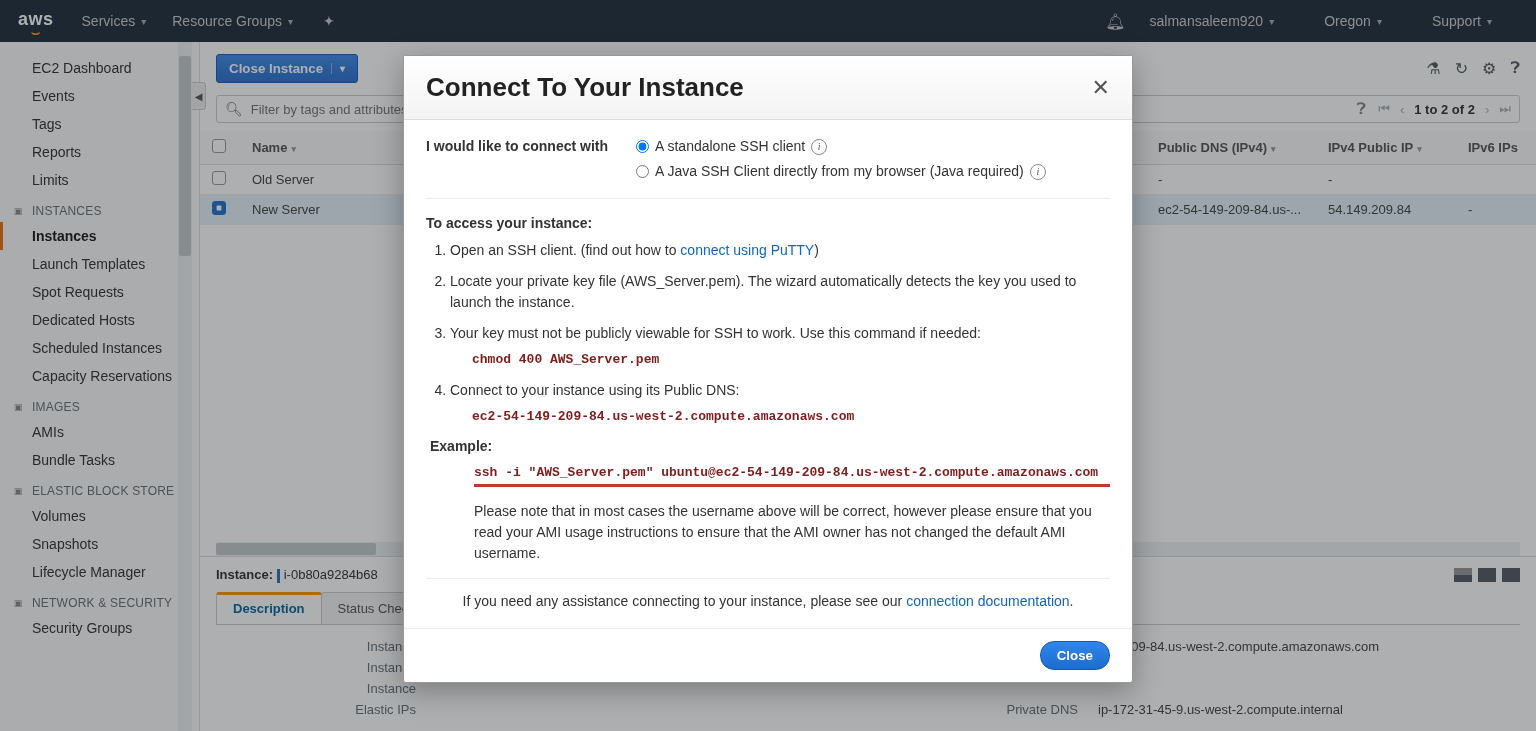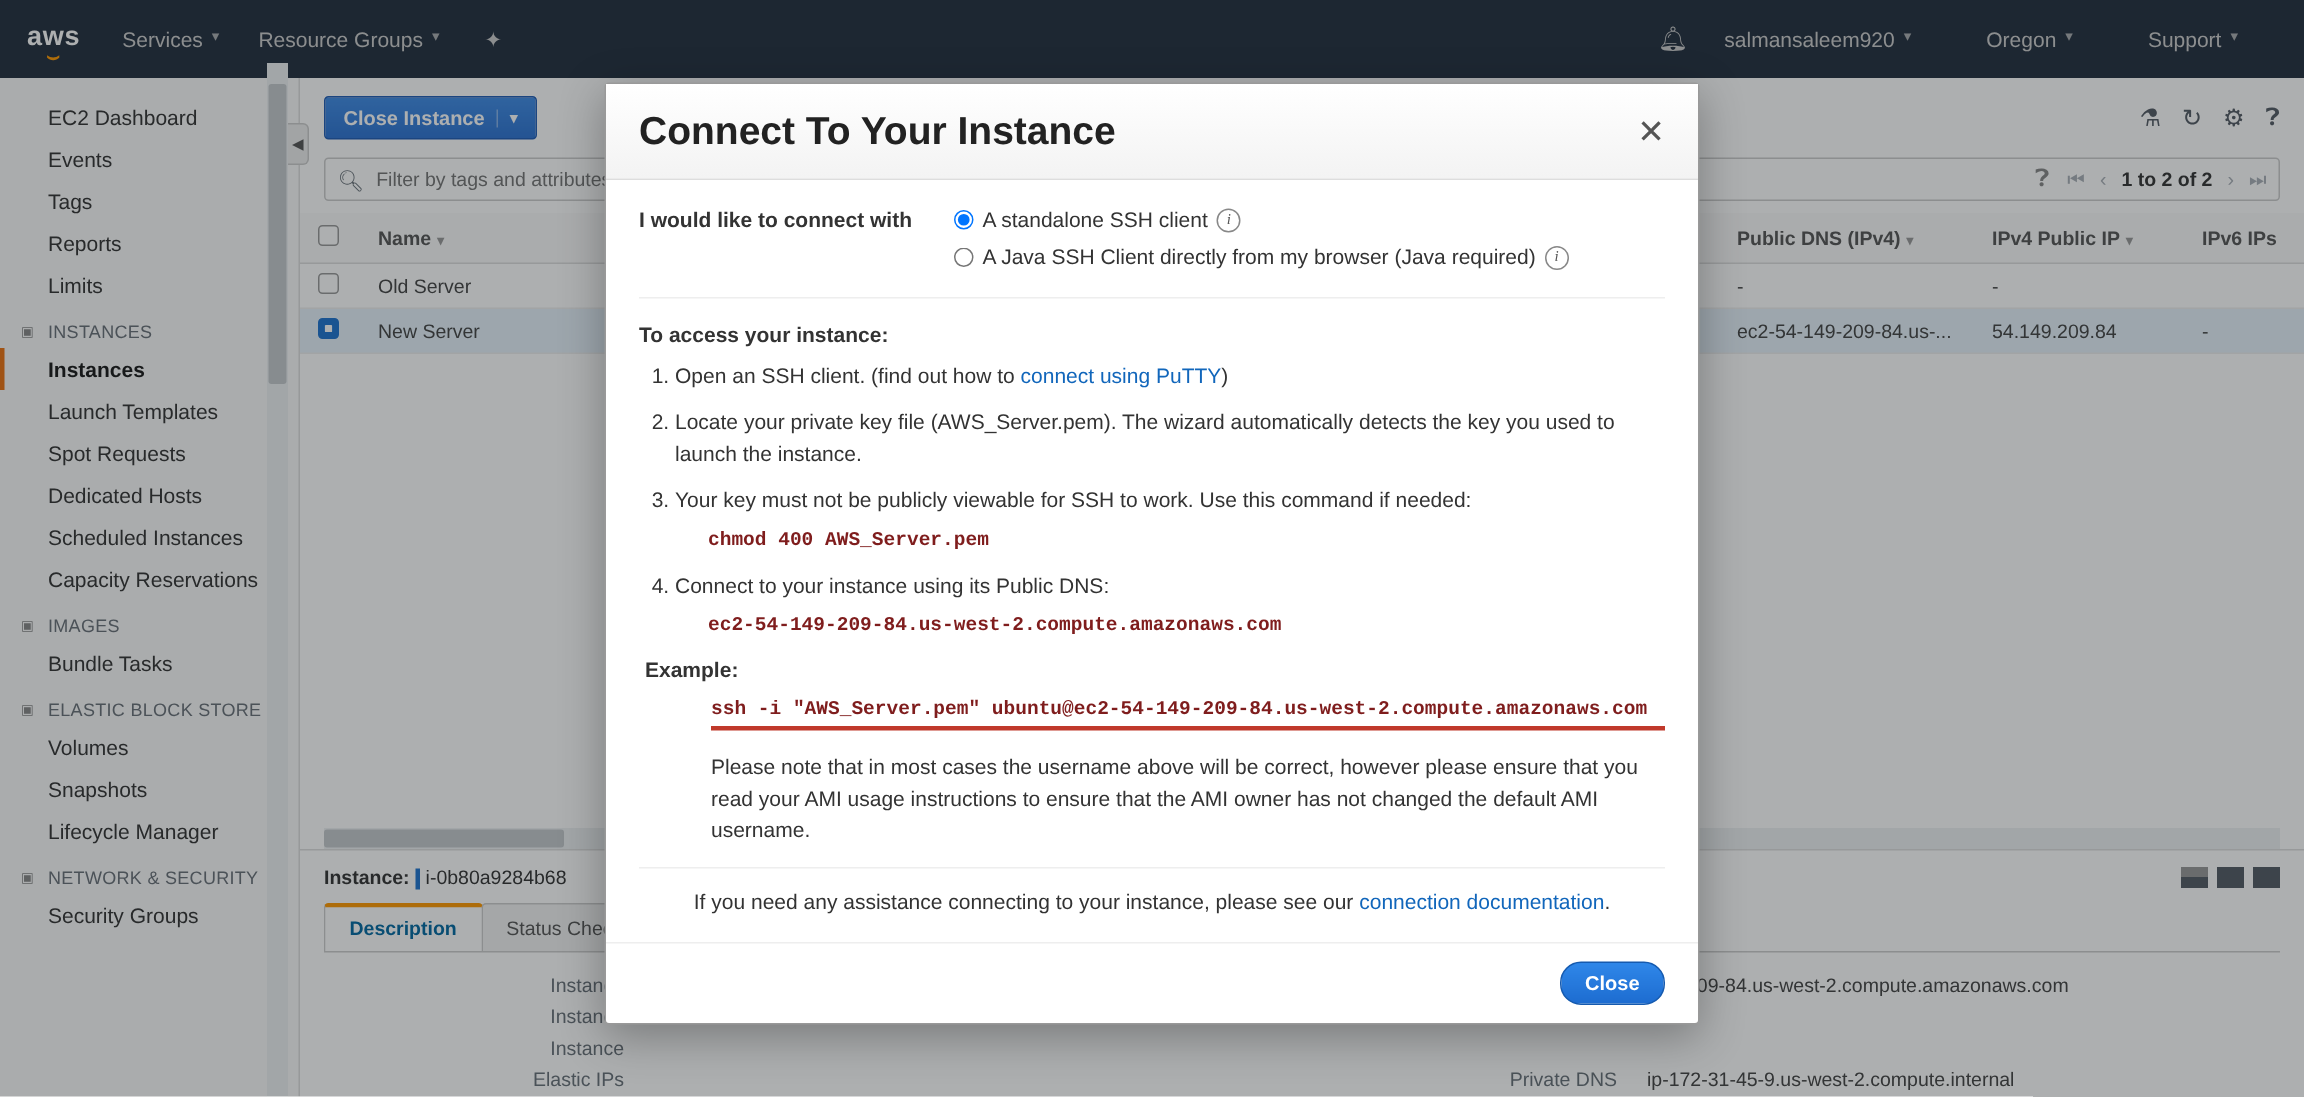--- a/index.html
+++ b/index.html
@@ -1,22 +1,22 @@
 <!DOCTYPE html>
 <html><head>
 <meta charset="utf-8">
 <style>
   * { box-sizing: border-box; margin: 0; padding: 0; }
   body { font-family: "Amazon Ember", "Helvetica Neue", Arial, sans-serif; font-size: 13px; color: #333; background: #fff; width: 1536px; height: 731px; overflow: hidden; position: relative; }
 
   
-  .topnav { height: 52px; background: #232f3e; color: #ccc; display: flex; align-items: center; padding: 0 18px; font-size: 14px; }
+  .topnav { height: 42px; background: #232f3e; color: #ccc; display: flex; align-items: center; padding: 0 18px; font-size: 14px; }
   .topnav .logo { color: #fff; font-weight: 600; font-size: 18px; margin-right: 28px; letter-spacing: 0.5px; }
   .topnav .logo .smile { color: #ff9900; display:block; line-height:4px; font-size:14px; text-align:center;}
-  .topnav .navitem { margin-right: 26px; cursor: pointer; color: #ccc; display:flex; align-items:flex-start; gap:6px;}
+  .topnav .navitem { margin-right: 26px; cursor: pointer; color: #ccc; display:flex; align-items:center; gap:6px;}
   .topnav .caret { font-size:10px; opacity:.8;}
   .topnav .pin-icon { font-size:14px; margin-left:4px;}
   .topnav .right { margin-left: auto; display: flex; align-items: center; gap: 24px; }
   .bell-icon { font-size:16px;}
 
   
   .main { display: flex; height: calc(731px - 42px); }
 
   
   .sidebar { width: 200px; background: #fafafa; border-right: 1px solid #ddd; overflow-y: auto; padding-top: 12px; font-size: 14px; color: #333;}
@@ -128,20 +128,21 @@
     <div class="item">Reports</div>
     <div class="item">Limits</div>
     <div class="heading">INSTANCES</div>
     <div class="item active">Instances</div>
     <div class="item">Launch Templates</div>
     <div class="item">Spot Requests</div>
     <div class="item">Dedicated Hosts</div>
     <div class="item">Scheduled Instances</div>
     <div class="item">Capacity Reservations</div>
     <div class="heading">IMAGES</div>
+    <div class="item">AMIs</div>
     <div class="item">Bundle Tasks</div>
     <div class="heading">ELASTIC BLOCK STORE</div>
     <div class="item">Volumes</div>
     <div class="item">Snapshots</div>
     <div class="item">Lifecycle Manager</div>
     <div class="heading">NETWORK &amp; SECURITY</div>
     <div class="item">Security Groups</div>
   </div>
   <div class="scrolltrack"></div>
   <div class="scrollthumb"></div>

